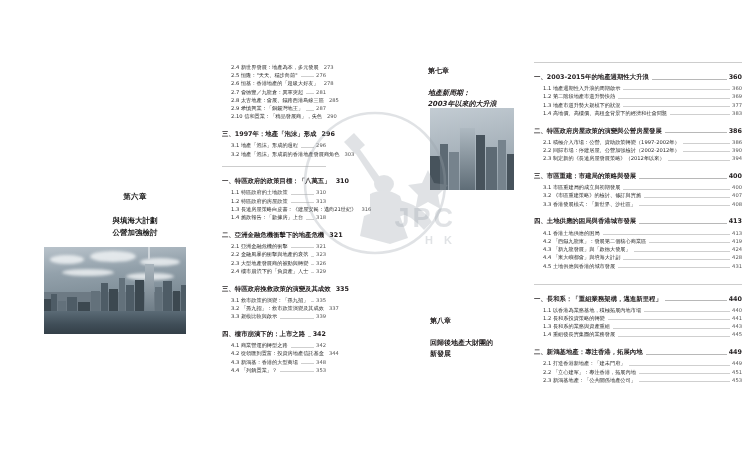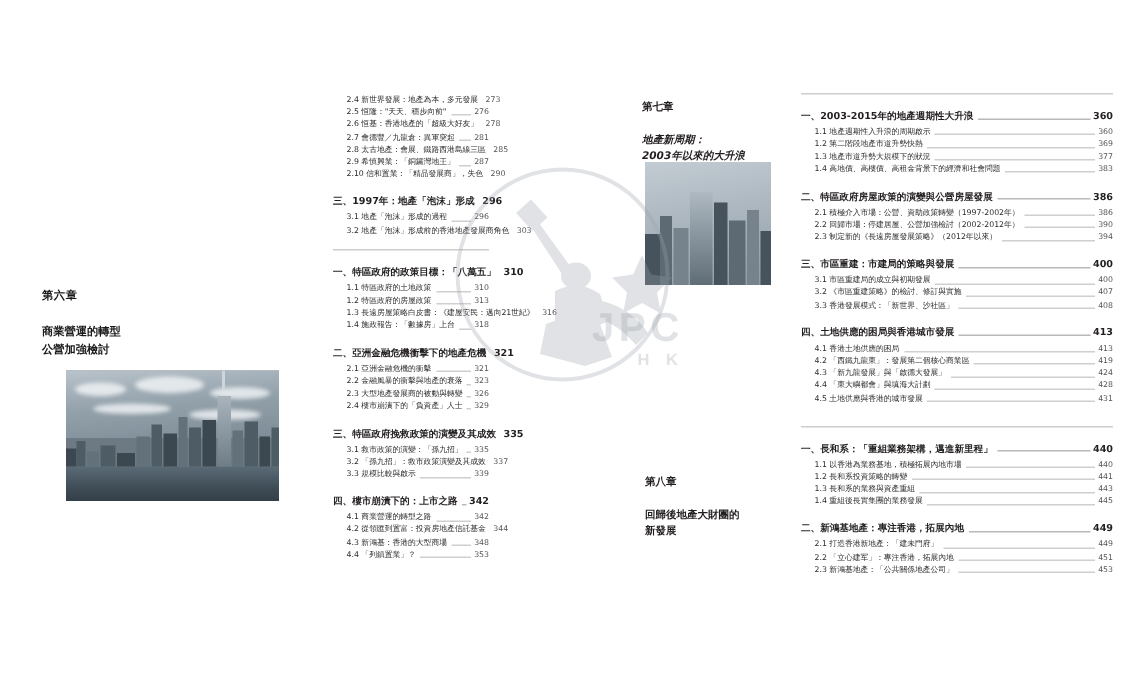--- a/index.html
+++ b/index.html
@@ -6,21 +6,21 @@
   html,body{margin:0;padding:0;background:#ffffff;}
   body{
     width:750px;height:464px;overflow:hidden;position:relative;
     font-family:"DejaVu Sans","Liberation Sans",sans-serif;
     color:#231f20;
   }
   
   .spread{position:absolute;inset:0;background:#fff;}
 
   
-  .chap-opener{position:absolute;left:28px;top:192px;width:150px;}
+  .chap-opener{position:absolute;left:60px;top:192px;width:150px;text-align:center;}
   .chap-num{font-size:7.5px;font-weight:bold;letter-spacing:.4px;color:#1a1a1a;}
   .chap-title{margin-top:13px;font-size:7.5px;font-weight:bold;line-height:1.55;color:#1a1a1a;}
 
   .photo-left{
     position:absolute;left:44px;top:247px;width:142px;height:87px;
     overflow:hidden;background:#6d7a84;
   }
   .photo-left .sky{
     position:absolute;left:0;top:0;right:0;height:52%;
     background:linear-gradient(175deg,#b9c3cb 0%,#93a1ab 48%,#7d8c96 100%);
@@ -104,21 +104,21 @@
   .wm-txt .hk{font-size:11px;font-weight:bold;letter-spacing:4px;color:#9aa3ab;margin-top:2px;}
 </style>
 </head>
 <body>
 
 <div class="spread">
 
   <div class="chap-opener">
     <div class="chap-num">第六章</div>
     <div class="chap-title">
-      <div>商業營運的轉型</div>
+      <div>與填海大計劃</div>
       <div>公營加強檢討</div>
     </div>
   </div>
 
   <div class="photo-left">
     <div class="sky"></div>
     <div class="cloud" style="left:6px;top:8px;width:34px;height:9px;"></div>
     <div class="cloud" style="left:46px;top:4px;width:46px;height:11px;"></div>
     <div class="cloud" style="left:96px;top:11px;width:40px;height:8px;"></div>
     <div class="cloud" style="left:18px;top:22px;width:52px;height:7px;"></div>

